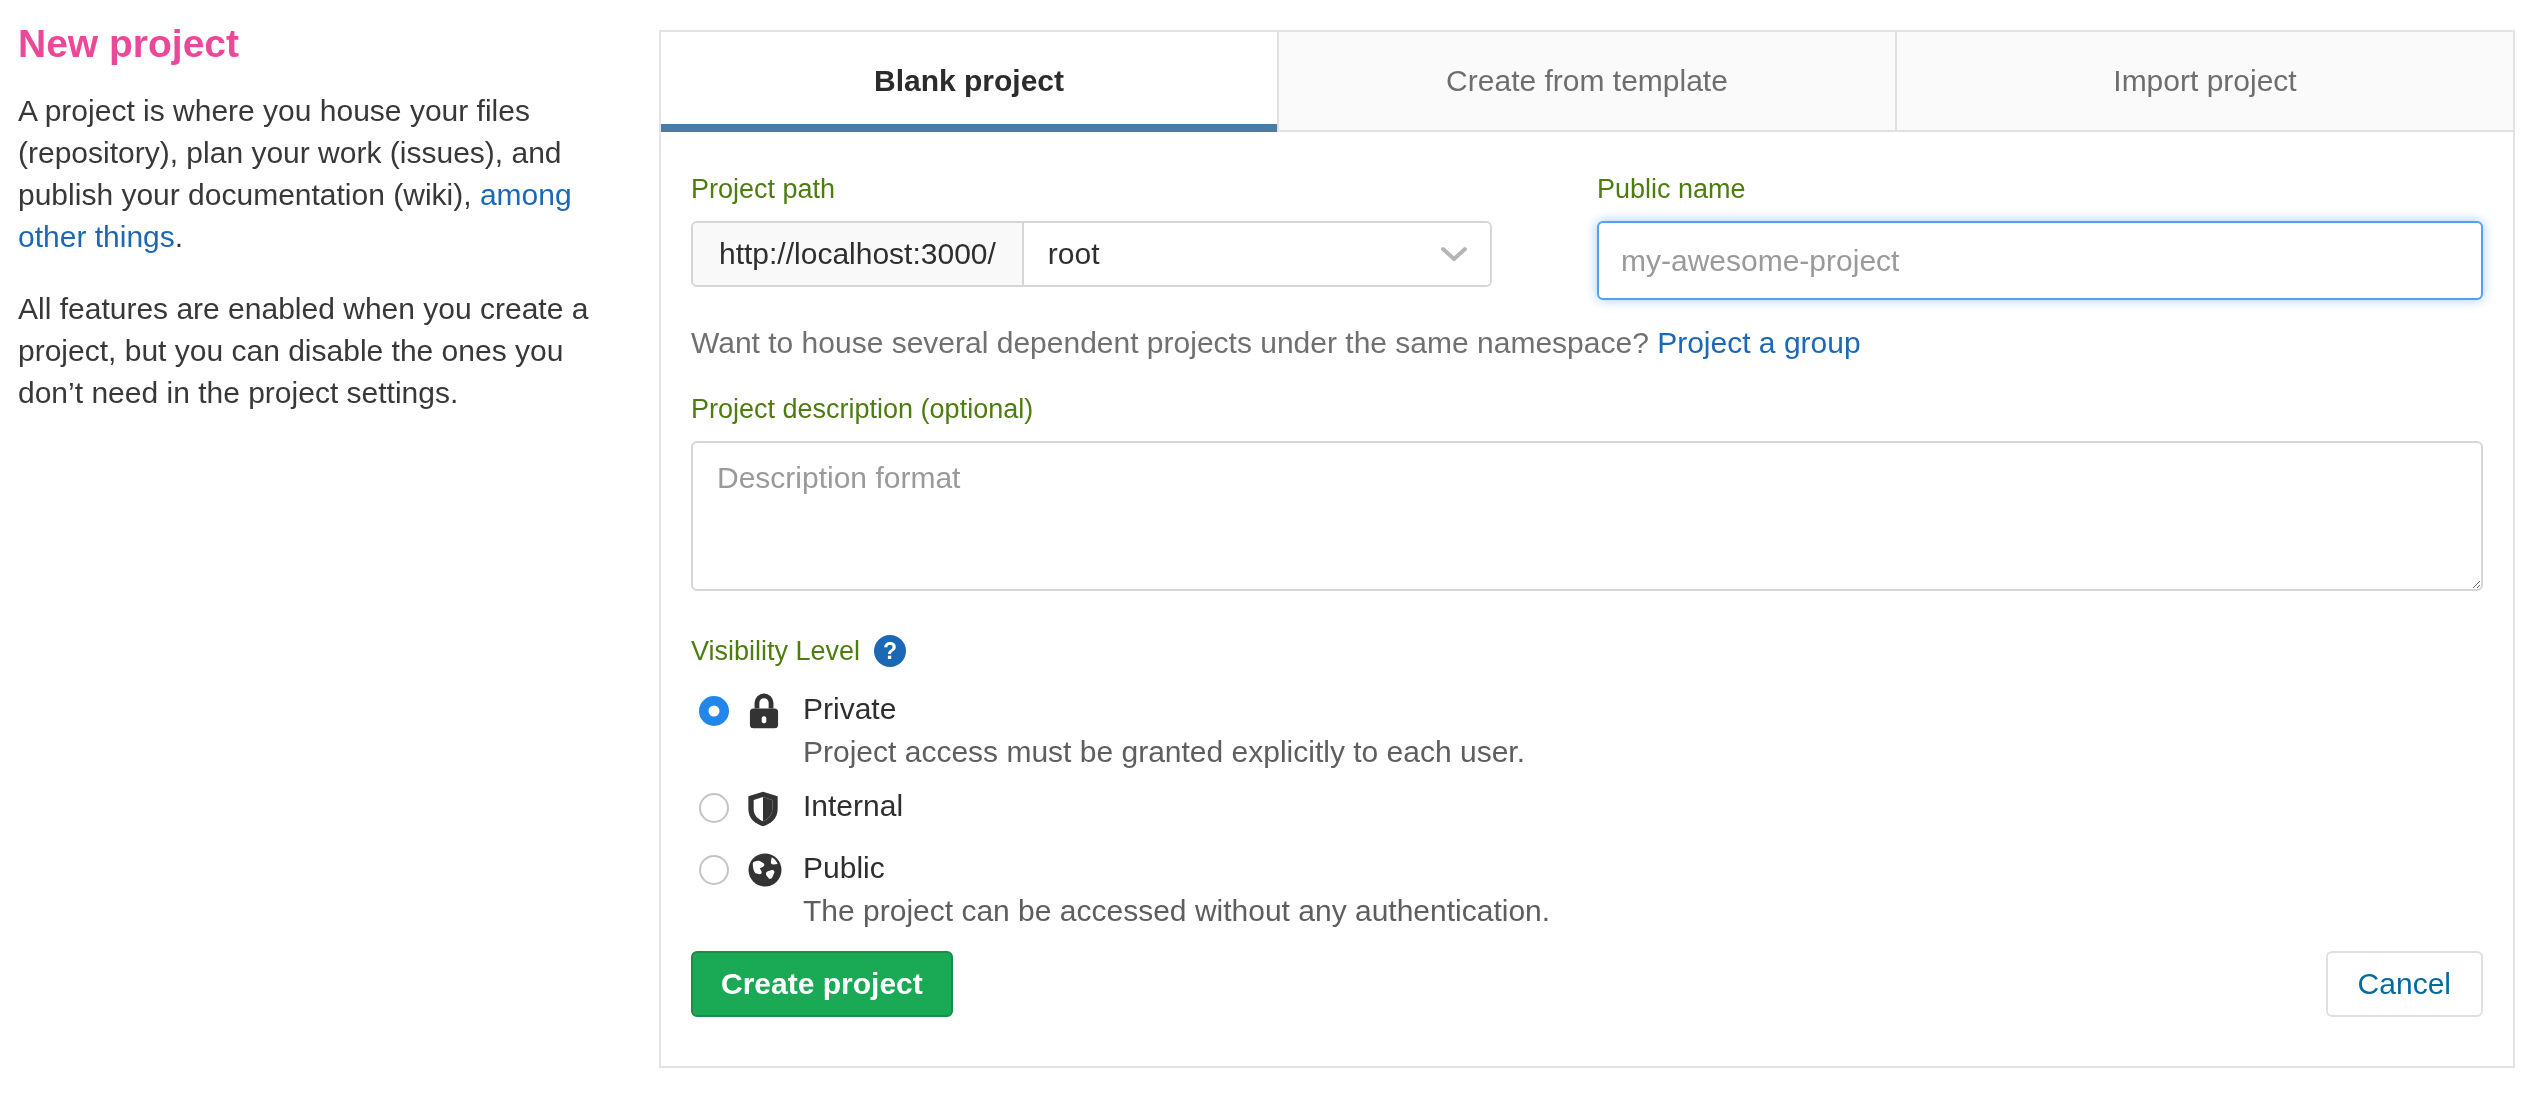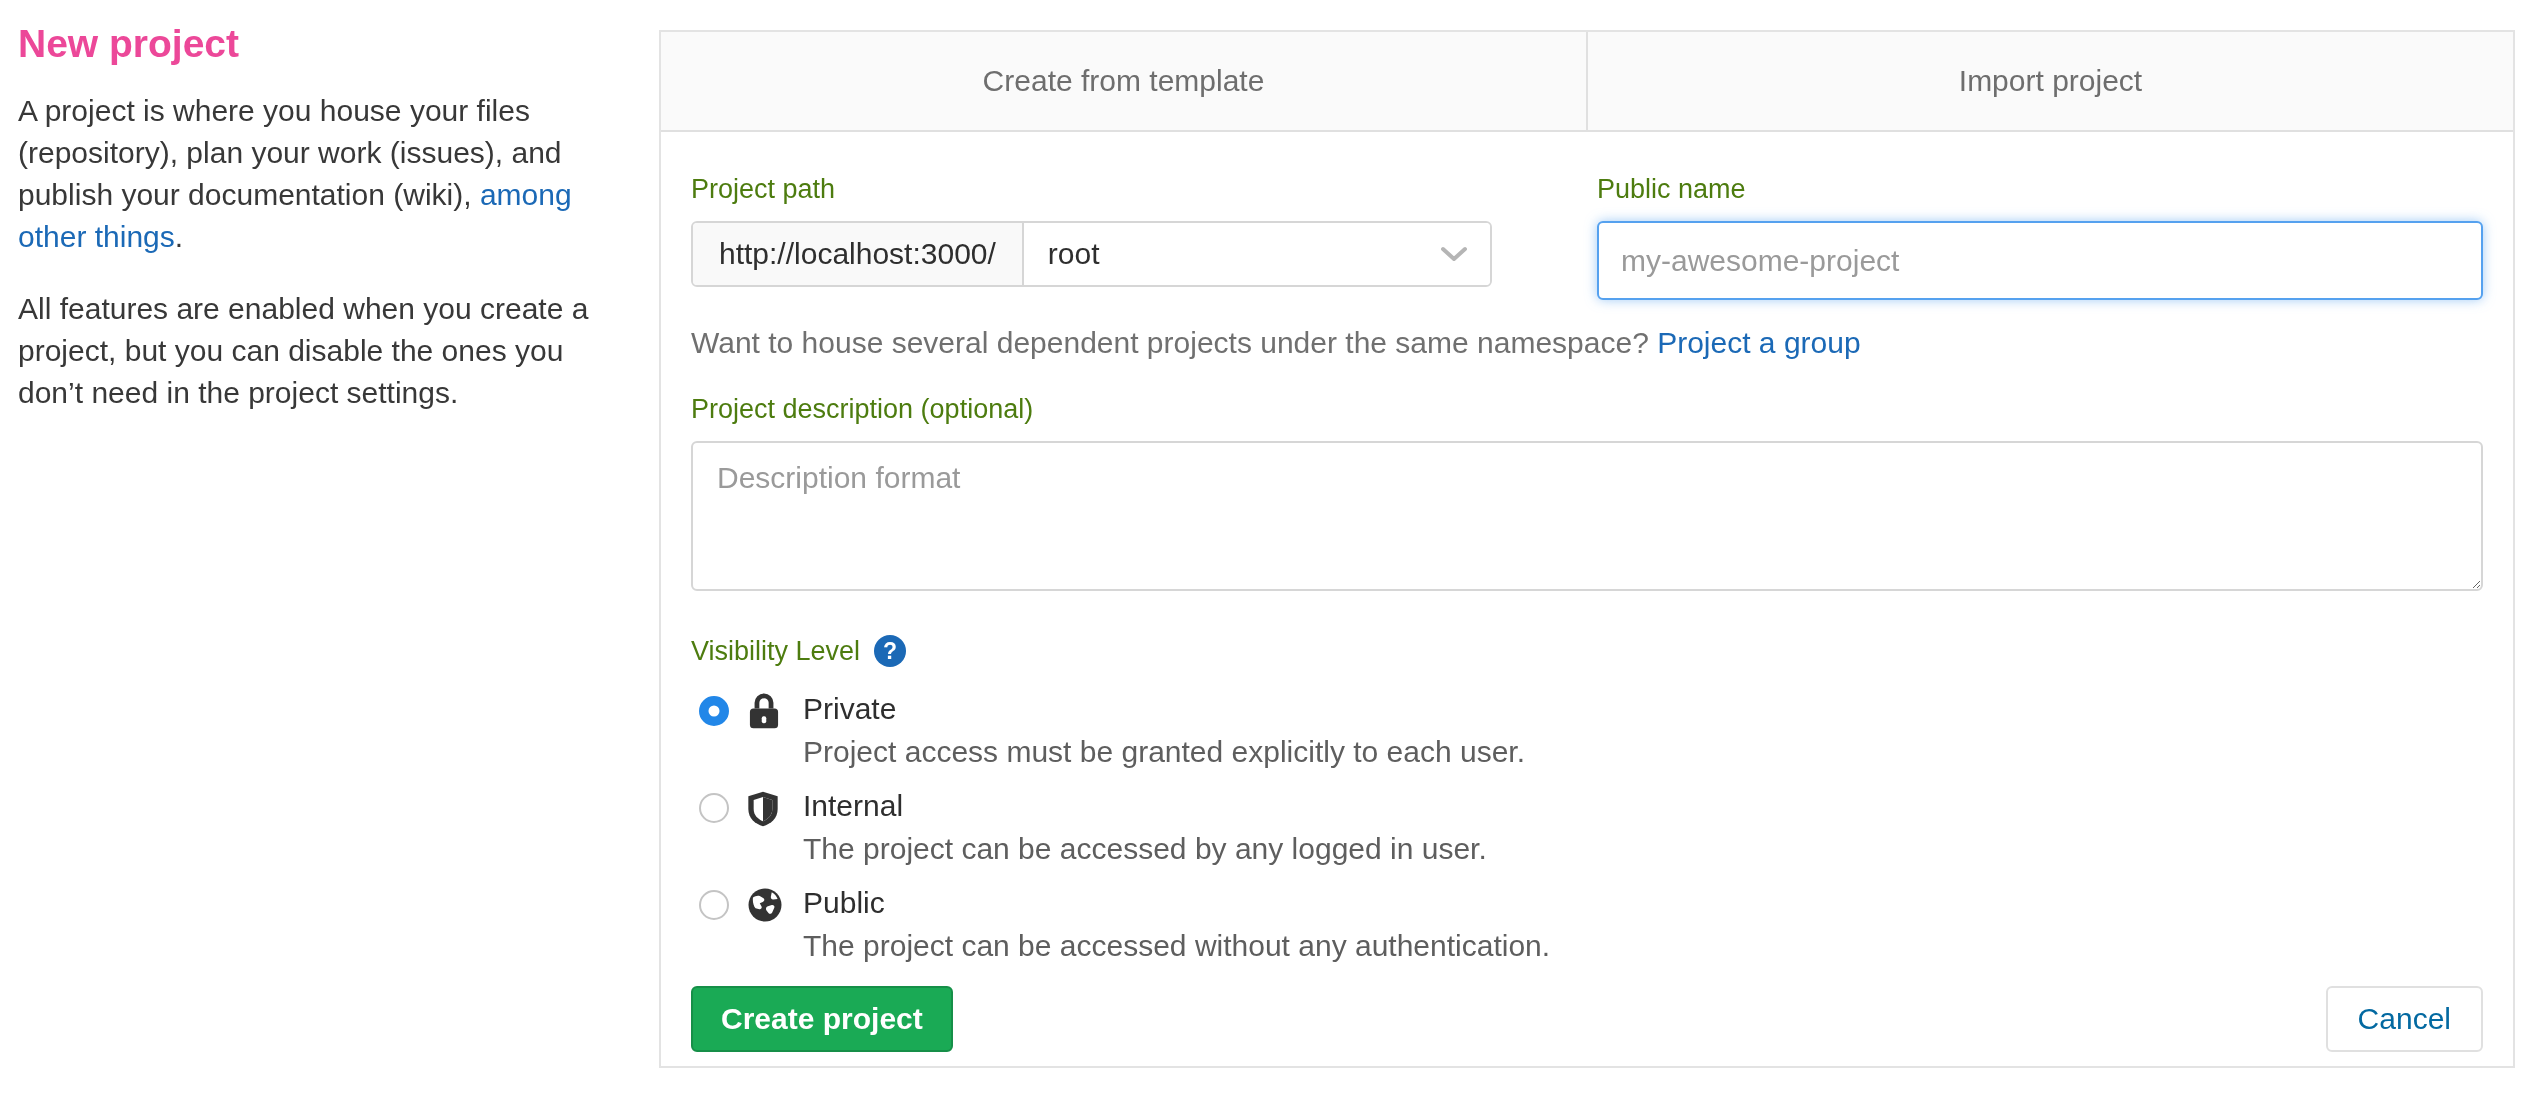--- a/index.html
+++ b/index.html
@@ -81,20 +81,21 @@
 
 <aside class="sidebar">
   <h1>New project</h1>
   <p><span>A project is where you house your files (repository), plan your work (issues), and publish your documentation (wiki), </span><a>among other things</a><span>.</span></p>
   <p>All features are enabled when you create a project, but you can disable the ones you don’t need in the project settings.</p>
 </aside>
 
 <section class="panel">
 
   <nav class="tabs">
+    <div class="tab active">Blank project</div>
     <div class="tab">Create from template</div>
     <div class="tab">Import project</div>
   </nav>
 
   <div class="content">
 
     <div class="form-row">
       <div>
         <div class="field-label">Project path</div>
         <div class="input-group">
@@ -146,21 +147,20 @@
         <div class="radio"></div>
         <div class="vis-icon">
           <svg width="32" height="38" viewBox="0 0 24 28">
             <path d="M12 1 L23 4.5 V14 c0 7-5 11-11 13 C6 25 1 21 1 14 V4.5 Z" fill="#333333"></path>
             <path d="M12 5 L19 7.3 V14 c0 4.6-3.2 7.6-7 9.2 C8.2 21.6 5 18.6 5 14 V7.3 Z" fill="#ffffff"></path>
             <path d="M12 5 L19 7.3 V14 c0 4.6-3.2 7.6-7 9.2 Z" fill="#333333"></path>
           </svg>
         </div>
         <div>
           <div class="vis-name">Internal</div>
-          <div class="vis-desc">The project can be accessed by any logged in user.</div>
         </div>
       </div>
 
       <div class="vis-option">
         <div class="radio"></div>
         <div class="vis-icon">
           <svg width="36" height="36" viewBox="0 0 24 24">
             <circle cx="12" cy="12" r="11" fill="#333333"></circle>
             <path d="M4 7 c1.5-1 3-1.5 4.5-1 l2.5 1.5 c1 .8.5 2-.5 2.5 l-2 .8 1.2 2.2 c.4 1-.3 2-1.4 1.8 l-2.6-.6 C4.3 12.6 3.6 9.4 4 7 Z" fill="#ffffff"></path>
             <path d="M13.5 13 l3-1 c1.2-.3 2.2.8 1.7 1.9 l-1.4 3.1 c-.5 1-1.8 1.2-2.5.3 l-1.3-1.6 c-.6-.9-.4-2.2.5-2.7 Z" fill="#ffffff"></path>

